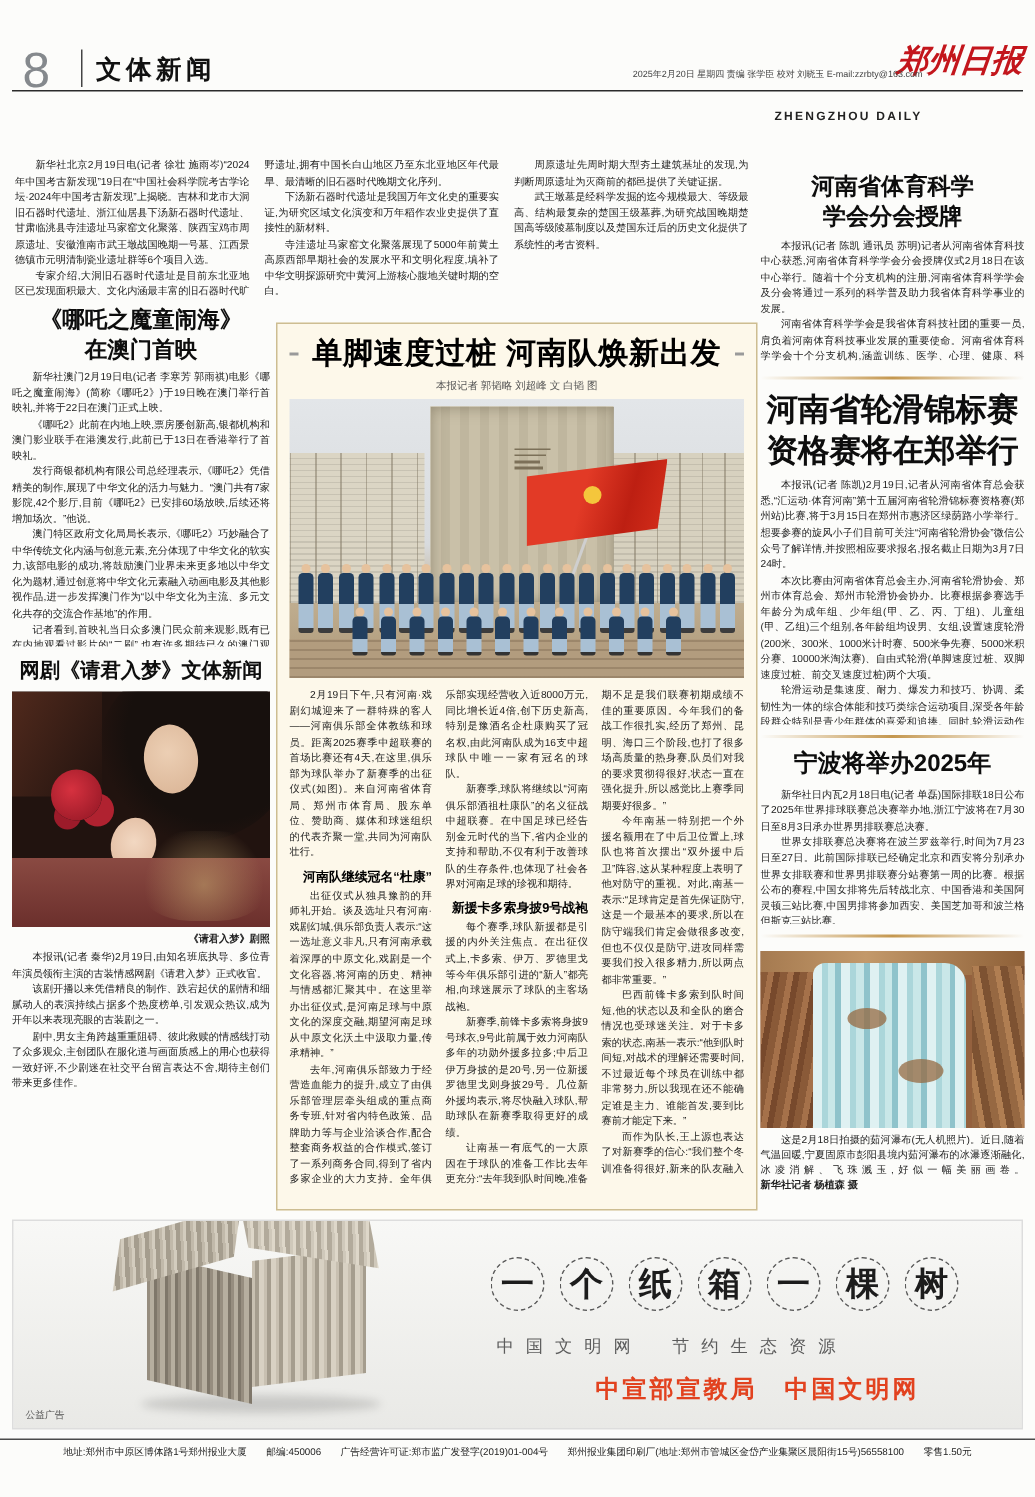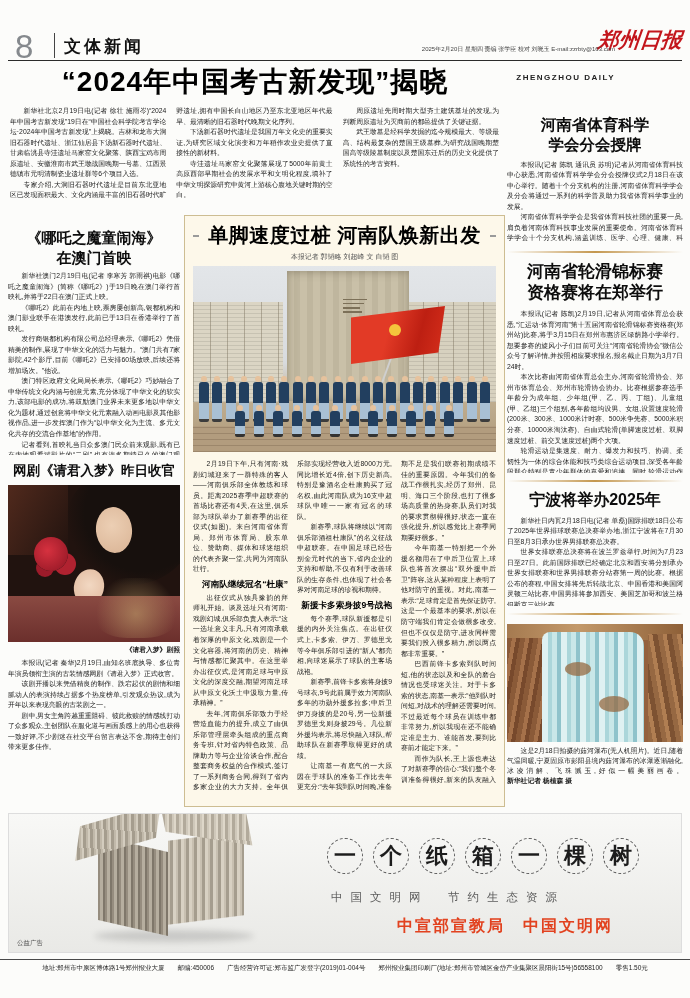--- a/index.html
+++ b/index.html
@@ -19,40 +19,40 @@
   .clip{overflow:hidden;}
   .gold-rule{height:2px;background:linear-gradient(90deg,rgba(201,164,92,0),rgba(190,140,60,.9),rgba(201,164,92,0));}
   
   .lead-headline{position:absolute;left:10px;top:63px;width:490px;text-align:center;
                  font-size:28px;font-weight:bold;letter-spacing:1px;color:#000;}
   .lead-body{position:absolute;left:10px;top:106px;width:489px;height:102px;column-count:3;column-gap:10px;}
   
   .rightcol{position:absolute;left:507px;top:72px;width:176px;}
   .r-head{font-weight:bold;text-align:center;color:#0d0d0d;line-height:1.28;margin-top:43px;}
   .r-head.a{font-size:15.5px;}
-  .r-head.b{font-size:17px;margin-top:8px;}
+  .r-head.b{font-size:21px;margin-top:8px;}
   .r-head.c{font-size:16px;margin-top:8px;text-align:center;}
   .r-body{margin-top:5px;}
   .r-rule{margin-top:7px;}
   
   .ice-photo{position:relative;margin-top:9px;width:176px;height:118px;background:#94613e;overflow:hidden;}
   .ice-top{position:absolute;left:0;top:0;right:0;height:16px;
            background:linear-gradient(90deg,#a57a50,#c3996a 40%,#8e6038);}
   .ice-band{position:absolute;left:20%;top:8px;width:58%;bottom:0;
             background:repeating-linear-gradient(90deg,#dff1f2 0 6px,#abd6da 6px 10px,#c9e7e8 10px 15px,#8fc3cb 15px 19px);
             border-radius:8px 14px 0 0;}
   .ice-rock-l{position:absolute;left:0;top:14px;width:22%;bottom:0;
               background:repeating-linear-gradient(100deg,#8a5a38 0 5px,#a5714a 5px 9px,#77492c 9px 13px);}
   .ice-rock-r{position:absolute;right:0;top:10px;width:20%;bottom:0;
               background:repeating-linear-gradient(80deg,#966842 0 5px,#b07e52 5px 9px,#7d5232 9px 14px);}
   .ice-spot{position:absolute;border-radius:50%;background:rgba(150,106,66,.75);}
   .photo-caption{margin-top:4px;font-size:6.8px;line-height:1.5;text-align:justify;text-indent:2em;color:#222;}
   .credit{font-weight:bold;white-space:nowrap;}
   
-  .leftcol{position:absolute;left:8px;top:228px;width:172px;}
+  .leftcol{position:absolute;left:8px;top:204px;width:172px;}
   .l-head{font-weight:bold;text-align:center;font-size:15px;line-height:1.3;color:#0d0d0d;}
   .l-head2{font-weight:bold;text-align:center;font-size:13.5px;margin-top:7px;color:#0d0d0d;}
   .l-body{margin-top:4px;}
   
   .drama-photo{position:relative;margin-top:5px;width:172px;height:157px;background:#21130f;overflow:hidden;}
   .dp-hair{position:absolute;right:-15px;top:-20px;width:130px;height:120px;border-radius:50%;
            background:radial-gradient(circle at 60% 40%,#17100d 0 55%,rgba(23,16,13,0) 72%);}
   .dp-face-m{position:absolute;left:88px;top:22px;width:36px;height:46px;border-radius:50%;
              background:radial-gradient(circle at 45% 40%,#eccfb4,#d9b394);transform:rotate(-6deg);}
   .dp-face-w{position:absolute;left:66px;top:84px;width:30px;height:36px;border-radius:50%;
@@ -139,21 +139,20 @@
 <div class="page">
 
   <div class="pagenum">8</div>
   <div class="head-vline"></div>
   <div class="section-title">文体新闻</div>
   <div class="masthead-en">ZHENGZHOU DAILY</div>
   <div class="masthead-cn">郑州日报</div>
   <div class="dateline">2025年2月20日 星期四 责编 张学臣 校对 刘晓玉 E-mail:zzrbty@163.com</div>
   <div class="head-rule"></div>
 
-  <div class="lead-headline">“2024年中国考古新发现”揭晓</div>
   <div class="lead-body tiny clip">
     <p>新华社北京2月19日电(记者 徐壮 施雨岑)“2024年中国考古新发现”19日在“中国社会科学院考古学论坛·2024年中国考古新发现”上揭晓。吉林和龙市大洞旧石器时代遗址、浙江仙居县下汤新石器时代遗址、甘肃临洮县寺洼遗址马家窑文化聚落、陕西宝鸡市周原遗址、安徽淮南市武王墩战国晚期一号墓、江西景德镇市元明清制瓷业遗址群等6个项目入选。</p>
     <p>专家介绍,大洞旧石器时代遗址是目前东北亚地区已发现面积最大、文化内涵最丰富的旧石器时代旷野遗址,拥有中国长白山地区乃至东北亚地区年代最早、最清晰的旧石器时代晚期文化序列。</p>
     <p>下汤新石器时代遗址是我国万年文化史的重要实证,为研究区域文化演变和万年稻作农业史提供了直接性的新材料。</p>
     <p>寺洼遗址马家窑文化聚落展现了5000年前黄土高原西部早期社会的发展水平和文明化程度,填补了中华文明探源研究中黄河上游核心腹地关键时期的空白。</p>
     <p>周原遗址先周时期大型夯土建筑基址的发现,为判断周原遗址为灭商前的都邑提供了关键证据。</p>
     <p>武王墩墓是经科学发掘的迄今规模最大、等级最高、结构最复杂的楚国王级墓葬,为研究战国晚期楚国高等级陵墓制度以及楚国东迁后的历史文化提供了系统性的考古资料。</p>
   </div>
 
   <div class="leftcol">
@@ -161,21 +160,21 @@
       <div>《哪吒之魔童闹海》</div>
       <div>在澳门首映</div>
     </div>
     <div class="l-body tiny clip" style="height:184px;">
       <p>新华社澳门2月19日电(记者 李寒芳 郭雨祺)电影《哪吒之魔童闹海》(简称《哪吒2》)于19日晚在澳门举行首映礼,并将于22日在澳门正式上映。</p>
       <p>《哪吒2》此前在内地上映,票房屡创新高,银都机构和澳门影业联手在港澳发行,此前已于13日在香港举行了首映礼。</p>
       <p>发行商银都机构有限公司总经理表示,《哪吒2》凭借精美的制作,展现了中华文化的活力与魅力。“澳门共有7家影院,42个影厅,目前《哪吒2》已安排60场放映,后续还将增加场次。”他说。</p>
       <p>澳门特区政府文化局局长表示,《哪吒2》巧妙融合了中华传统文化内涵与创意元素,充分体现了中华文化的软实力,该部电影的成功,将鼓励澳门业界未来更多地以中华文化为题材,通过创意将中华文化元素融入动画电影及其他影视作品,进一步发挥澳门作为“以中华文化为主流、多元文化共存的交流合作基地”的作用。</p>
       <p>记者看到,首映礼当日众多澳门民众前来观影,既有已在内地观看过影片的“二刷”,也有许多期待已久的澳门观众。</p>
     </div>
-    <div class="l-head2">网剧《请君入梦》昨日收官</div>
+    <div class="l-head2">网剧《请君入梦》文体新闻</div>
     <div class="drama-photo">
       <div class="dp-shelf"></div>
       <div class="dp-hair"></div>
       <div class="dp-face-m"></div>
       <div class="dp-face-w"></div>
       <div class="dp-flower"></div>
       <div class="dp-dress"></div>
       <div class="dp-gold"></div>
     </div>
     <div class="drama-caption">《请君入梦》剧照</div>

